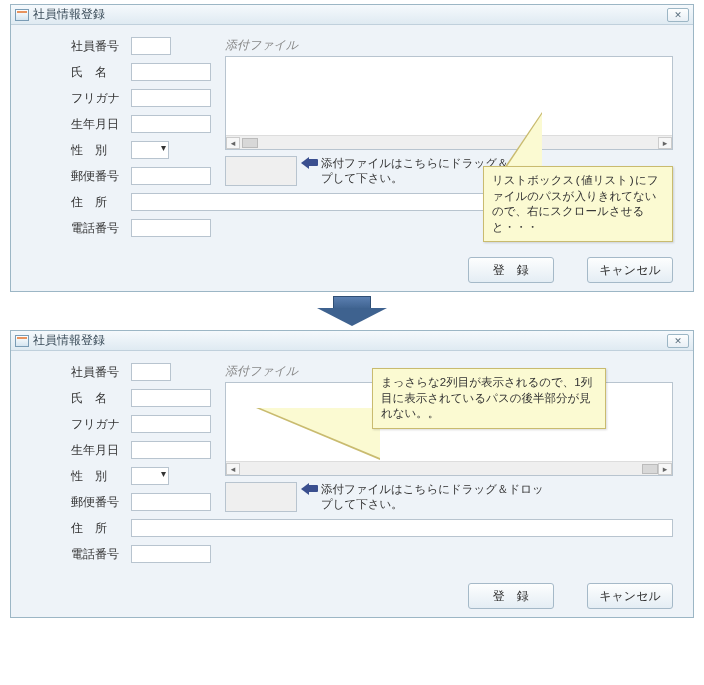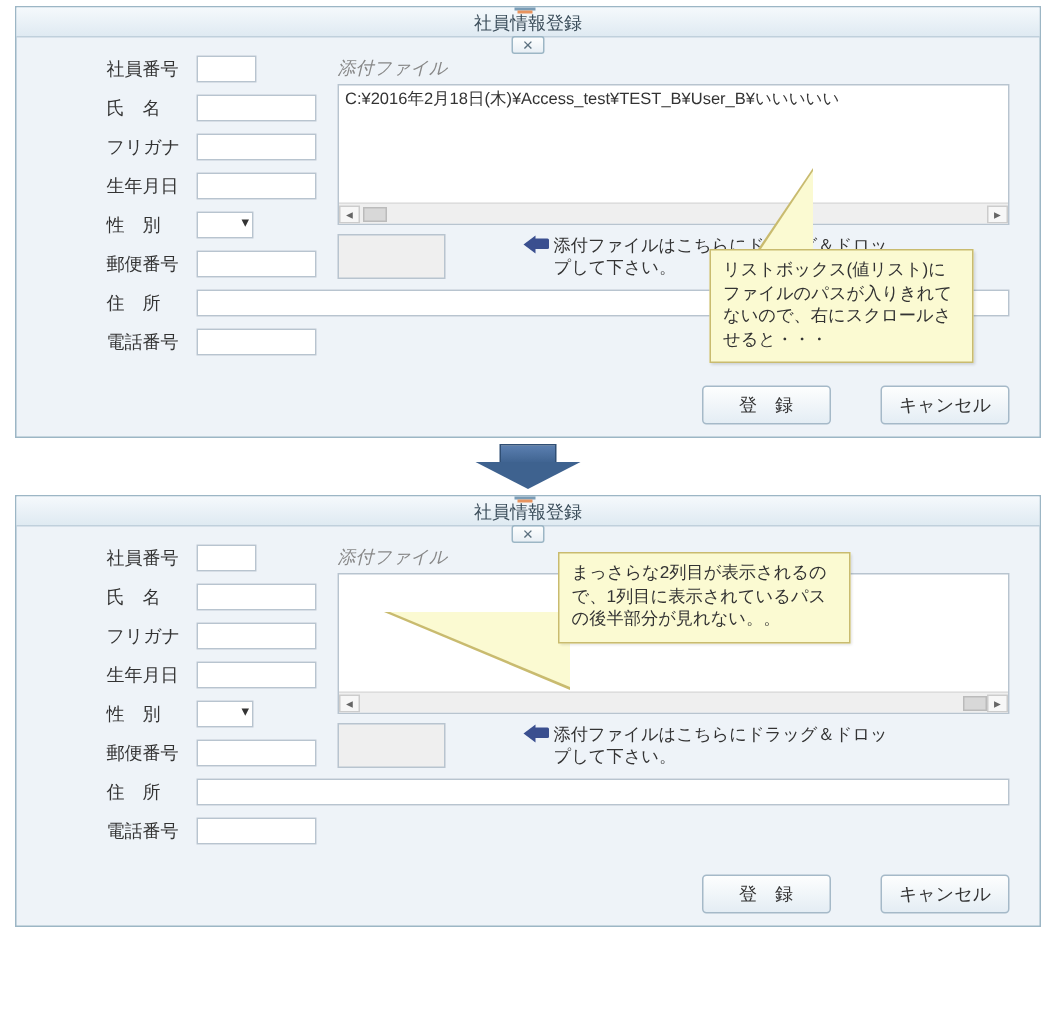--- a/index.html
+++ b/index.html
@@ -19,21 +19,20 @@
     position: relative;
   }
   .titlebar {
     height: 20px;
     background: linear-gradient(#f5f9fc, #dfeaf2);
     border-bottom: 1px solid #c0d0dc;
     display: flex;
     align-items: center;
     padding: 0 4px;
     position: relative;
-    flex-direction: column;
   }
   .titlebar .icon {
     width: 14px;
     height: 12px;
     border: 1px solid #7a9cb5;
     background: linear-gradient(#fff, #d5e5f0);
     margin-right: 4px;
     position: relative;
   }
   .titlebar .icon::before {
@@ -91,21 +90,21 @@
   }
   .hscroll .arrow {
     width:14px; height:12px; border:1px solid #ccc; background:#f7f7f7;
     display:flex; align-items:center; justify-content:center; font-size:9px; color:#666;
   }
   .hscroll .thumb {
     width:16px; height:10px; background:#d8d8d8; border:1px solid #bbb; margin-left:2px;
   }
   .hscroll .track { flex:1; }
   .droparea {
-    display:flex; margin-top:6px;gap:48px;
+    display:flex; margin-top:6px;
   }
   .dropbox {
     width: 72px; height: 30px;
     border:1px solid #b8c4cf; background:#efefef;
   }
   .droptext {
     display:flex; align-items:flex-start; padding-left:4px; font-size:11.5px; color:#333;
   }
   .droptext .arrowicon {
     width: 18px; height: 14px; margin-right:2px; position:relative;
@@ -223,21 +222,20 @@
           <span class="tbox sel"></span>
           </div>
         <div class="row">
             <span class="lbl">郵便番号</span>
           <span class="tbox md"></span>
           </div>
       </div>
       <div class="right-col">
         <div class="attach-label">添付ファイル</div>
         <div class="listbox">
-          <div class="line">C:¥2016年2月18日(木)¥Access_test¥TEST_B¥User_B¥いいいいい</div>
           <div class="hscroll">
             <span class="arrow">◂</span>
             <span class="thumb"></span>
             <span class="track"></span>
             <span class="arrow">▸</span>
           </div>
         </div>
         <div class="droparea">
           <div class="dropbox"></div>
           <div class="droptext">
@@ -257,21 +255,21 @@
       </div>
     <div class="btnrow">
       <span class="btn">登　録</span>
       <span class="btn">キャンセル</span>
     </div>
   </div>
 </div>
 
 <div class="callout-tail tail1b" style="left:500px; top:112px;"></div>
 <div class="callout-tail tail1a" style="left:502px; top:114px;"></div>
-<div class="callout" style="left:473px; top:166px; width:176px;">リストボックス(値リスト)にファイルのパスが入りきれてないので、右にスクロールさせると・・・</div>
+<div class="callout" style="left:483px; top:166px; width:190px;font-family:Liberation Mono, monospace;">リストボックス(値リスト)にファイルのパスが入りきれてないので、右にスクロールさせると・・・</div>
 
 <div class="bigarrow">
   <div class="shaft"></div>
   <div class="head"></div>
 </div>
 
 <div class="window" style="height: 288px;">
   <div class="titlebar">
     <span class="icon"></span>
     <span class="title">社員情報登録</span>
@@ -334,13 +332,13 @@
       </div>
     <div class="btnrow">
       <span class="btn">登　録</span>
       <span class="btn">キャンセル</span>
     </div>
   </div>
 </div>
 
 <div class="callout-tail tail2b" style="left:256px; top:408px;"></div>
 <div class="callout-tail tail2a" style="left:260px; top:408px;"></div>
-<div class="callout" style="left:372px; top:368px; width:195px;">まっさらな2列目が表示されるので、1列目に表示されているパスの後半部分が見れない。。</div>
+<div class="callout" style="left:372px; top:368px; width:234px;">まっさらな2列目が表示されるので、1列目に表示されているパスの後半部分が見れない。。</div>
 
 </body></html>

